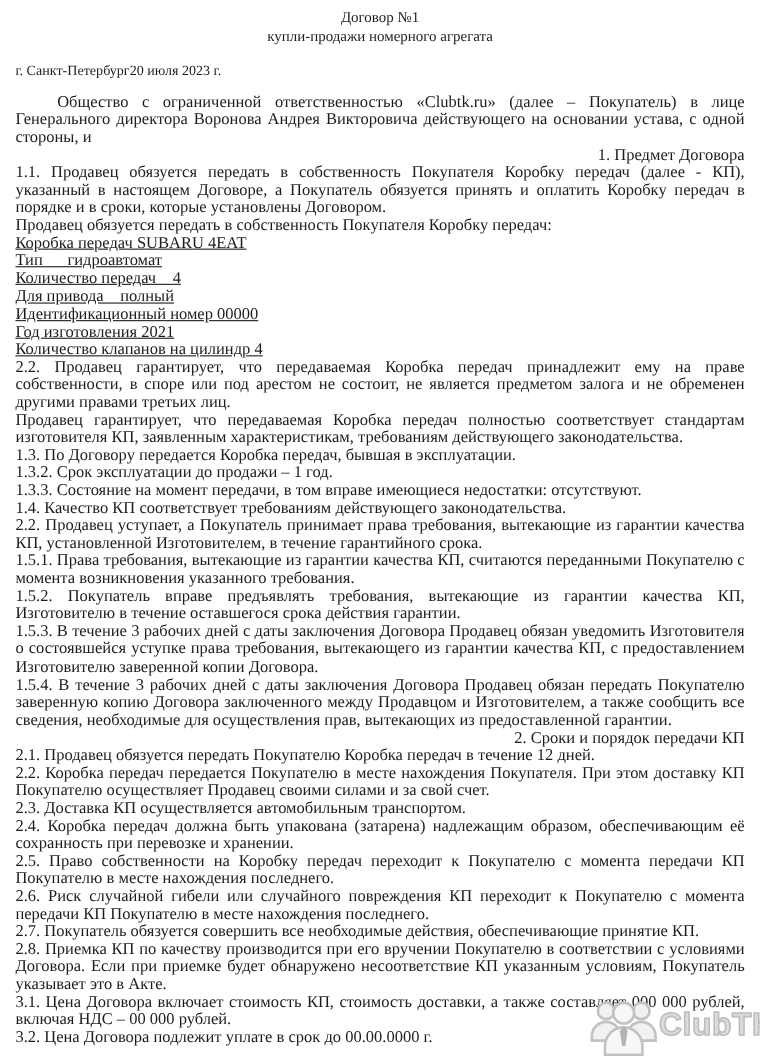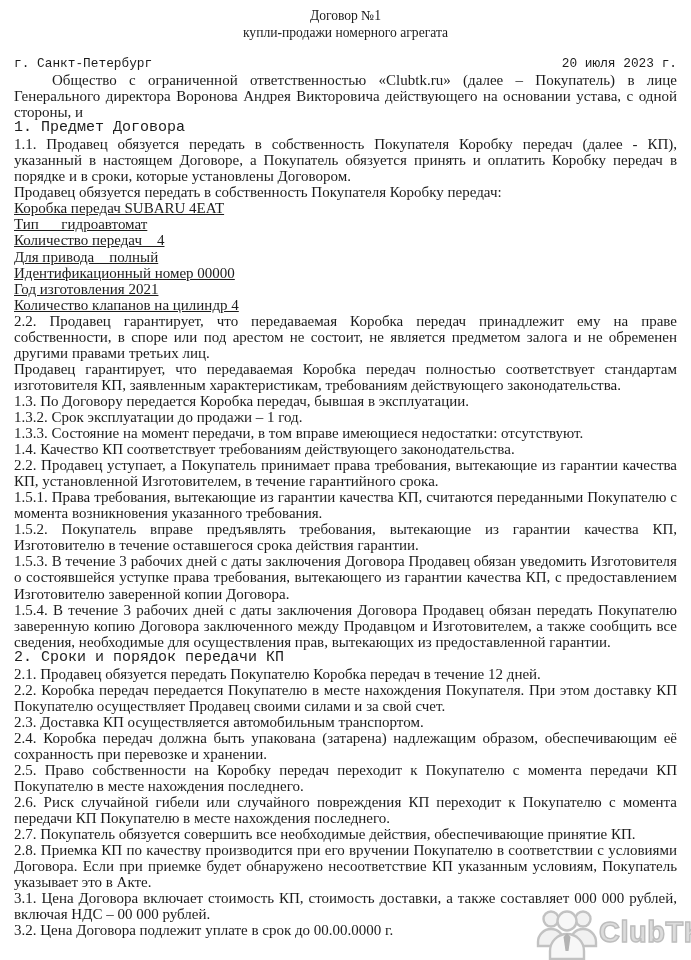--- a/index.html
+++ b/index.html
@@ -7,27 +7,27 @@
     width: 691px; height: 960px; overflow: hidden; position: relative;
     font-family: "Liberation Serif", "DejaVu Serif", serif;
     color: #1c1c1c;
   }
   .page {
     position: relative; width: 691px; height: 960px;
     padding: 7px 14px 0 14px; box-sizing: border-box; background: #ffffff;
   }
   .doc-title { text-align: center; font-size: 13.6px; line-height: 17px; }
   .place-date {
-    display: flex; justify-content: space-between;
-    margin-top: 15px; font-size: 12.8px; line-height: 16px; font-family: Liberation Mono, monospace;
+    display: flex; justify-content: flex-start;
+    margin-top: 15px; margin-bottom: 13px; font-size: 12.8px; line-height: 16px;
   }
   #doc-body .block { font-size: 15px; line-height: 16.05px; }
   #doc-body .p        { text-align: justify; }
   #doc-body .p-indent { text-align: justify; text-indent: 38px; }
-  #doc-body .heading  { text-align: left; font-family: Liberation Mono, monospace; }
+  #doc-body .heading  { text-align: right; }
   #doc-body .spec     { white-space: pre-wrap; text-decoration: underline; }
   .watermark {
     position: absolute; left: 536px; top: 904px;
     display: flex; align-items: center; gap: 1px;
     pointer-events: none;
   }
   .watermark-text {
     font-family: "Liberation Sans", "DejaVu Sans", sans-serif;
     font-weight: bold; font-size: 29px; letter-spacing: 0.5px;
     color: #dcdcdc;

